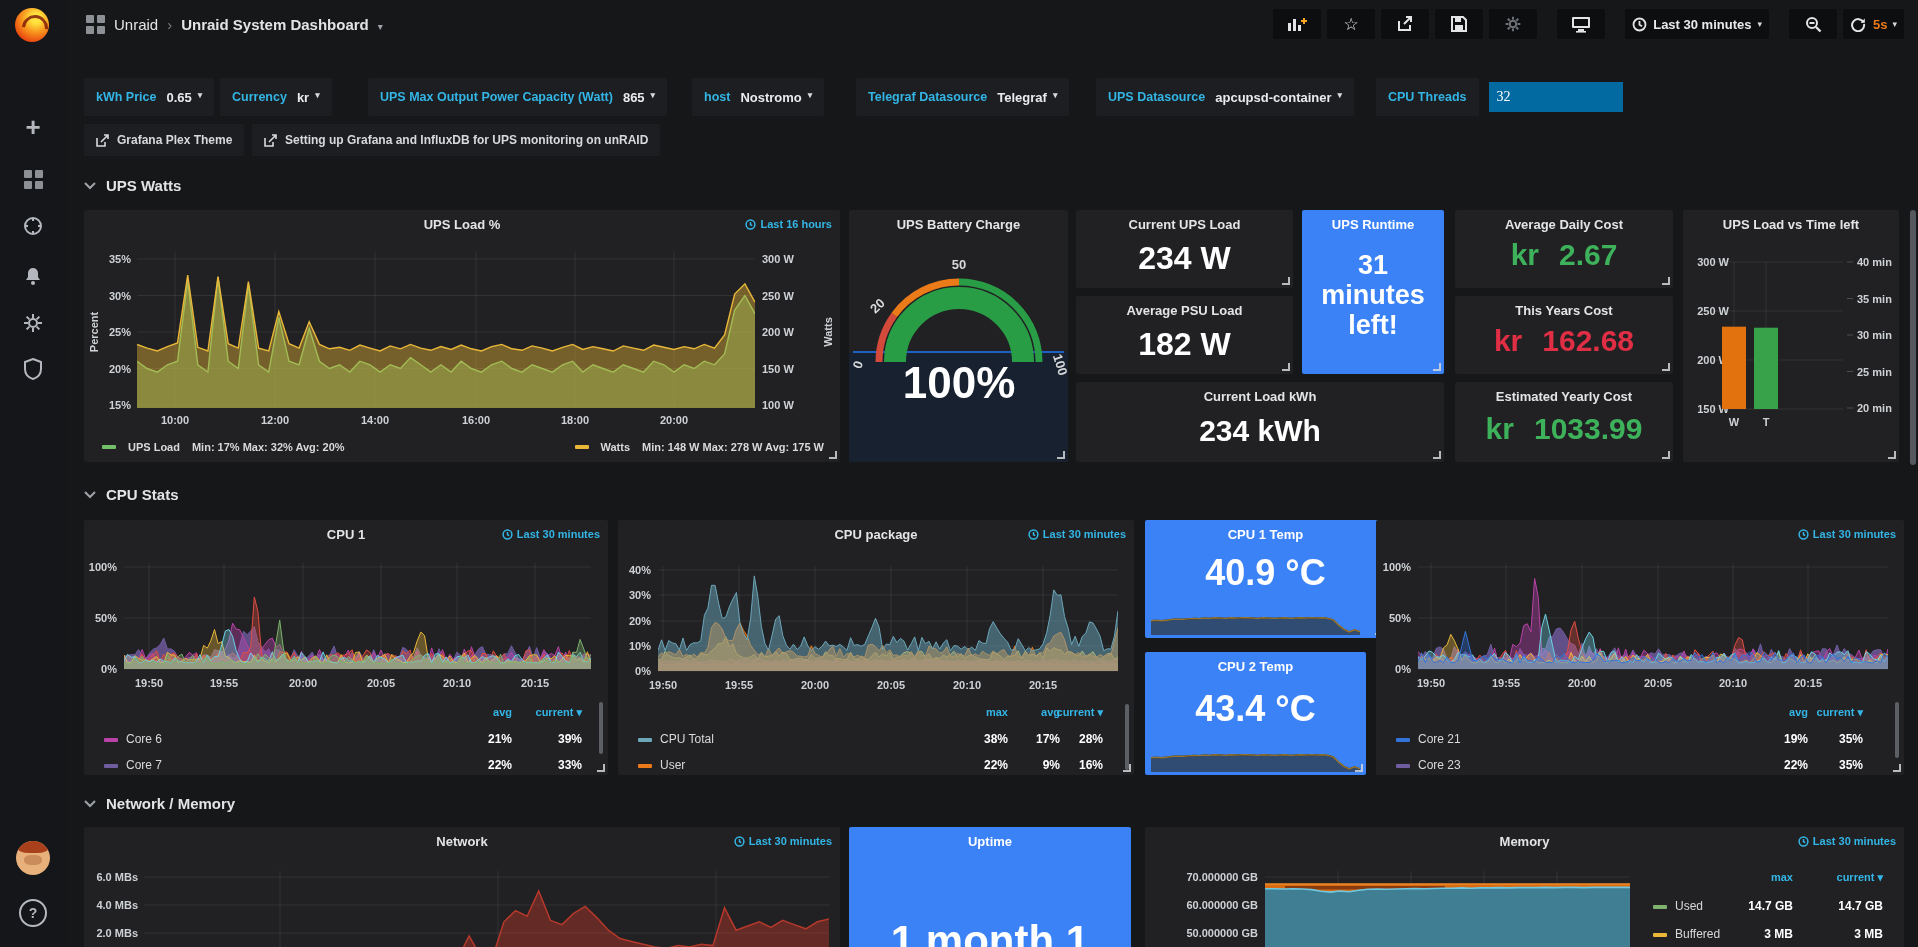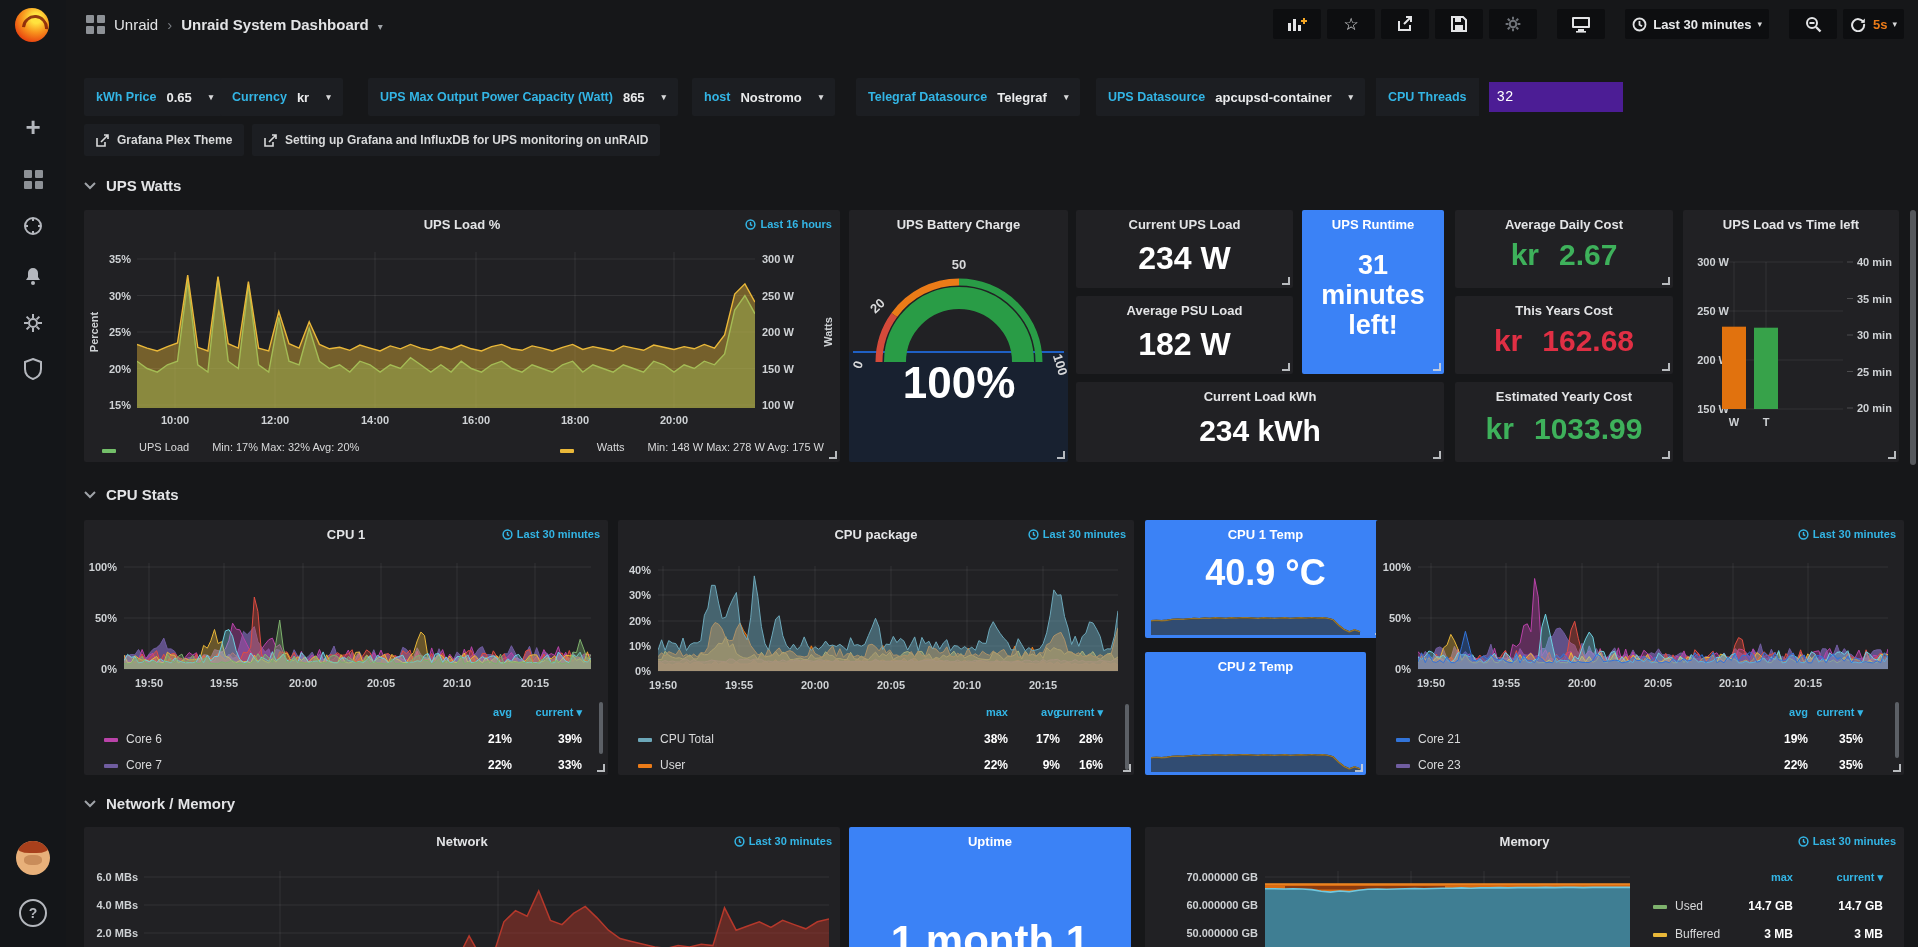--- a/index.html
+++ b/index.html
@@ -21,23 +21,23 @@
   .smallcaret{color:#9fa3a8;font-size:10px;margin-top:4px}
   #navright{margin-left:auto;display:flex;align-items:center;gap:6px;margin-right:14px}
   .navbtn{height:30px;min-width:34px;background:#0d0e10;display:flex;align-items:center;justify-content:center;color:#e3e4e6;cursor:pointer;padding:0 7px;border-radius:2px}
   .navbtn svg{display:block}
   .tptext{font-size:13px;font-weight:bold;margin:0 6px;color:#e9eaeb}
   .orange{color:#eb7b18;font-weight:bold;font-size:13px}
   #pagescroll{position:absolute;right:2px;top:210px;width:6px;height:255px;background:#8a8e93;opacity:.55;border-radius:3px;z-index:50}
   
   .varbox{position:absolute;height:38px;background:#1c1e22;display:flex;align-items:center;gap:10px;padding:0 12px;border-radius:2px}
   .varlabel{color:#33b5e5;font-weight:bold;font-size:12.5px}
-  .varvalue{color:#e9eaeb;font-weight:bold;font-size:13px;cursor:pointer;display:flex;align-items:center;gap:17px}
+  .varvalue{color:#e9eaeb;font-weight:bold;font-size:13px;cursor:pointer;display:flex;align-items:flex-start;gap:6px}
   .caret{font-size:9px;color:#d8d9da}
-  .varinput{width:118px;height:30px;background:#4c1d95;border:none;color:#fff;font-size:14px;padding:0 8px;font-family:Liberation Mono, monospace}
+  .varinput{width:118px;height:30px;background:#0369a1;border:none;color:#fff;font-size:14px;padding:0 8px;font-family:Liberation Serif, serif}
   .linkbox{position:absolute;height:32px;background:#1c1e22;display:flex;align-items:center;gap:8px;padding:0 12px;border-radius:2px;font-size:12px;font-weight:bold;color:#d8d9da;cursor:pointer}
   
   .sechead{position:absolute;display:flex;align-items:center;gap:10px;font-size:15px;font-weight:bold;color:#e3e4e6;cursor:pointer}
   .chev{color:#9fa3a8}
   
   .panel{position:absolute;background:#212124;border-radius:2px;overflow:hidden}
   .green{background:#3b82f6}
   .ptitle{position:absolute;top:7px;left:0;right:0;text-align:center;font-size:13px;font-weight:bold;color:#e3e4e6;cursor:pointer;z-index:3}
   .green .ptitle{color:#fff}
   .timelink{position:absolute;top:8px;right:8px;color:#33b5e5;font-size:11px;font-weight:bold;display:flex;align-items:center;gap:4px;cursor:pointer;z-index:3}
@@ -47,21 +47,21 @@
   .c-green{color:#3eb15b}.c-red{color:#e02f44}
   .runtimeval{position:absolute;left:8px;right:8px;top:40px;text-align:center;font-size:27px;line-height:1.12;font-weight:bold;color:#fff}
   .bigclip{position:absolute;left:0;right:0;text-align:center;font-weight:bold;color:#fff}
   .sparkwrap{position:absolute;left:4px;right:4px;bottom:3px;height:30px}
   
   .lgh{position:absolute;font-size:11px;font-weight:bold;color:#33b5e5;cursor:pointer}
   .lgname{position:absolute;font-size:12px;color:#d8d9da;cursor:pointer}
   .lgsw{position:absolute;width:14px;height:4px;border-radius:1px}
   .lgval{position:absolute;font-size:12px;font-weight:bold;color:#fff}
   .minibar{position:absolute;width:4px;background:#5c6066;border-radius:2px;right:5px}
-  .upsleg{position:absolute;bottom:9px;display:flex;align-items:flex-end;gap:23px;font-size:11px;font-weight:normal;color:#d8d9da}
+  .upsleg{position:absolute;bottom:9px;display:flex;align-items:center;gap:12px;font-size:11px;font-weight:bold;color:#d8d9da}
   .upsleg .sw{width:14px;height:4px;border-radius:1px;display:inline-block}
   svg text{font-family:"Liberation Sans",sans-serif}
 </style>
 </head>
 <body>
 
 <div id="sidebar">
   <div id="logo">
       <div class="logoball">
         <div class="logoswirl"></div>
@@ -539,20 +539,21 @@
   <div class="statval" style="top:32px;font-size:36px">40.9 °C</div>
   <div class="sparkwrap"><svg id="svg-sp1" width="213" height="30">
         <path d="M2.0 30 L2.0 15.7 L7.4 15.4 L12.7 15.7 L18.1 15.2 L23.4 14.4 L28.8 14.1 L34.2 14.4 L39.5 13.9 L44.9 13.4 L50.2 13.6 L55.6 13.1 L60.9 13.4 L66.3 12.8 L71.7 13.1 L77.0 13.4 L82.4 12.8 L87.7 13.1 L93.1 12.6 L98.5 12.8 L103.8 13.1 L109.2 13.4 L114.5 12.8 L119.9 13.1 L125.3 13.4 L130.6 13.1 L136.0 12.8 L141.3 13.4 L146.7 13.1 L152.1 12.8 L157.4 13.1 L162.8 12.6 L168.1 13.1 L173.5 12.8 L178.8 13.4 L184.2 14.9 L189.6 20.1 L194.9 24.3 L200.3 26.9 L205.6 24.8 L211.0 26.9 L211.0 30 Z" fill="#2a2006" fill-opacity="0.55"></path>
         <path d="M2.0 15.7 L7.4 15.4 L12.7 15.7 L18.1 15.2 L23.4 14.4 L28.8 14.1 L34.2 14.4 L39.5 13.9 L44.9 13.4 L50.2 13.6 L55.6 13.1 L60.9 13.4 L66.3 12.8 L71.7 13.1 L77.0 13.4 L82.4 12.8 L87.7 13.1 L93.1 12.6 L98.5 12.8 L103.8 13.1 L109.2 13.4 L114.5 12.8 L119.9 13.1 L125.3 13.4 L130.6 13.1 L136.0 12.8 L141.3 13.4 L146.7 13.1 L152.1 12.8 L157.4 13.1 L162.8 12.6 L168.1 13.1 L173.5 12.8 L178.8 13.4 L184.2 14.9 L189.6 20.1 L194.9 24.3 L200.3 26.9 L205.6 24.8 L211.0 26.9" fill="none" stroke="#2a2006" stroke-width="1.2"></path>
         <path d="M2.0 15.7 L7.4 15.4 L12.7 15.7 L18.1 15.2 L23.4 14.4 L28.8 14.1 L34.2 14.4 L39.5 13.9 L44.9 13.4 L50.2 13.6 L55.6 13.1 L60.9 13.4 L66.3 12.8 L71.7 13.1 L77.0 13.4 L82.4 12.8 L87.7 13.1 L93.1 12.6 L98.5 12.8 L103.8 13.1 L109.2 13.4 L114.5 12.8 L119.9 13.1 L125.3 13.4 L130.6 13.1 L136.0 12.8 L141.3 13.4 L146.7 13.1 L152.1 12.8 L157.4 13.1 L162.8 12.6 L168.1 13.1 L173.5 12.8 L178.8 13.4 L184.2 14.9 L189.6 20.1 L194.9 24.3 L200.3 26.9 L205.6 24.8 L211.0 26.9" fill="none" stroke="#96742d" stroke-width="1.4"></path>
       </svg></div>
   <i class="corner"></i>
 </div>
 <div class="panel green" style="left:1145px;top:652px;width:221px;height:123px">
   <div class="ptitle">CPU 2 Temp</div>
+  <div class="statval" style="top:36px;font-size:36px">43.4 °C</div>
   <div class="sparkwrap"><svg id="svg-sp2" width="213" height="30">
         <path d="M2.0 30 L2.0 15.7 L7.4 15.4 L12.7 15.7 L18.1 15.2 L23.4 14.4 L28.8 14.1 L34.2 14.4 L39.5 13.9 L44.9 13.4 L50.2 13.6 L55.6 13.1 L60.9 13.4 L66.3 12.8 L71.7 13.1 L77.0 13.4 L82.4 12.8 L87.7 13.1 L93.1 12.6 L98.5 12.8 L103.8 13.1 L109.2 13.4 L114.5 12.8 L119.9 13.1 L125.3 13.4 L130.6 13.1 L136.0 12.8 L141.3 13.4 L146.7 13.1 L152.1 12.8 L157.4 13.1 L162.8 12.6 L168.1 13.1 L173.5 12.8 L178.8 13.4 L184.2 14.9 L189.6 20.1 L194.9 24.3 L200.3 26.9 L205.6 24.8 L211.0 26.9 L211.0 30 Z" fill="#2a2006" fill-opacity="0.55"></path>
         <path d="M2.0 15.7 L7.4 15.4 L12.7 15.7 L18.1 15.2 L23.4 14.4 L28.8 14.1 L34.2 14.4 L39.5 13.9 L44.9 13.4 L50.2 13.6 L55.6 13.1 L60.9 13.4 L66.3 12.8 L71.7 13.1 L77.0 13.4 L82.4 12.8 L87.7 13.1 L93.1 12.6 L98.5 12.8 L103.8 13.1 L109.2 13.4 L114.5 12.8 L119.9 13.1 L125.3 13.4 L130.6 13.1 L136.0 12.8 L141.3 13.4 L146.7 13.1 L152.1 12.8 L157.4 13.1 L162.8 12.6 L168.1 13.1 L173.5 12.8 L178.8 13.4 L184.2 14.9 L189.6 20.1 L194.9 24.3 L200.3 26.9 L205.6 24.8 L211.0 26.9" fill="none" stroke="#2a2006" stroke-width="1.2"></path>
         <path d="M2.0 15.7 L7.4 15.4 L12.7 15.7 L18.1 15.2 L23.4 14.4 L28.8 14.1 L34.2 14.4 L39.5 13.9 L44.9 13.4 L50.2 13.6 L55.6 13.1 L60.9 13.4 L66.3 12.8 L71.7 13.1 L77.0 13.4 L82.4 12.8 L87.7 13.1 L93.1 12.6 L98.5 12.8 L103.8 13.1 L109.2 13.4 L114.5 12.8 L119.9 13.1 L125.3 13.4 L130.6 13.1 L136.0 12.8 L141.3 13.4 L146.7 13.1 L152.1 12.8 L157.4 13.1 L162.8 12.6 L168.1 13.1 L173.5 12.8 L178.8 13.4 L184.2 14.9 L189.6 20.1 L194.9 24.3 L200.3 26.9 L205.6 24.8 L211.0 26.9" fill="none" stroke="#96742d" stroke-width="1.4"></path>
       </svg></div>
   <i class="corner"></i>
 </div>
 <div class="panel" id="p-cpu2" style="left:1376px;top:520px;width:528px;height:255px">
   <div class="timelink">
     <svg width="11" height="11" viewBox="0 0 15 15">

